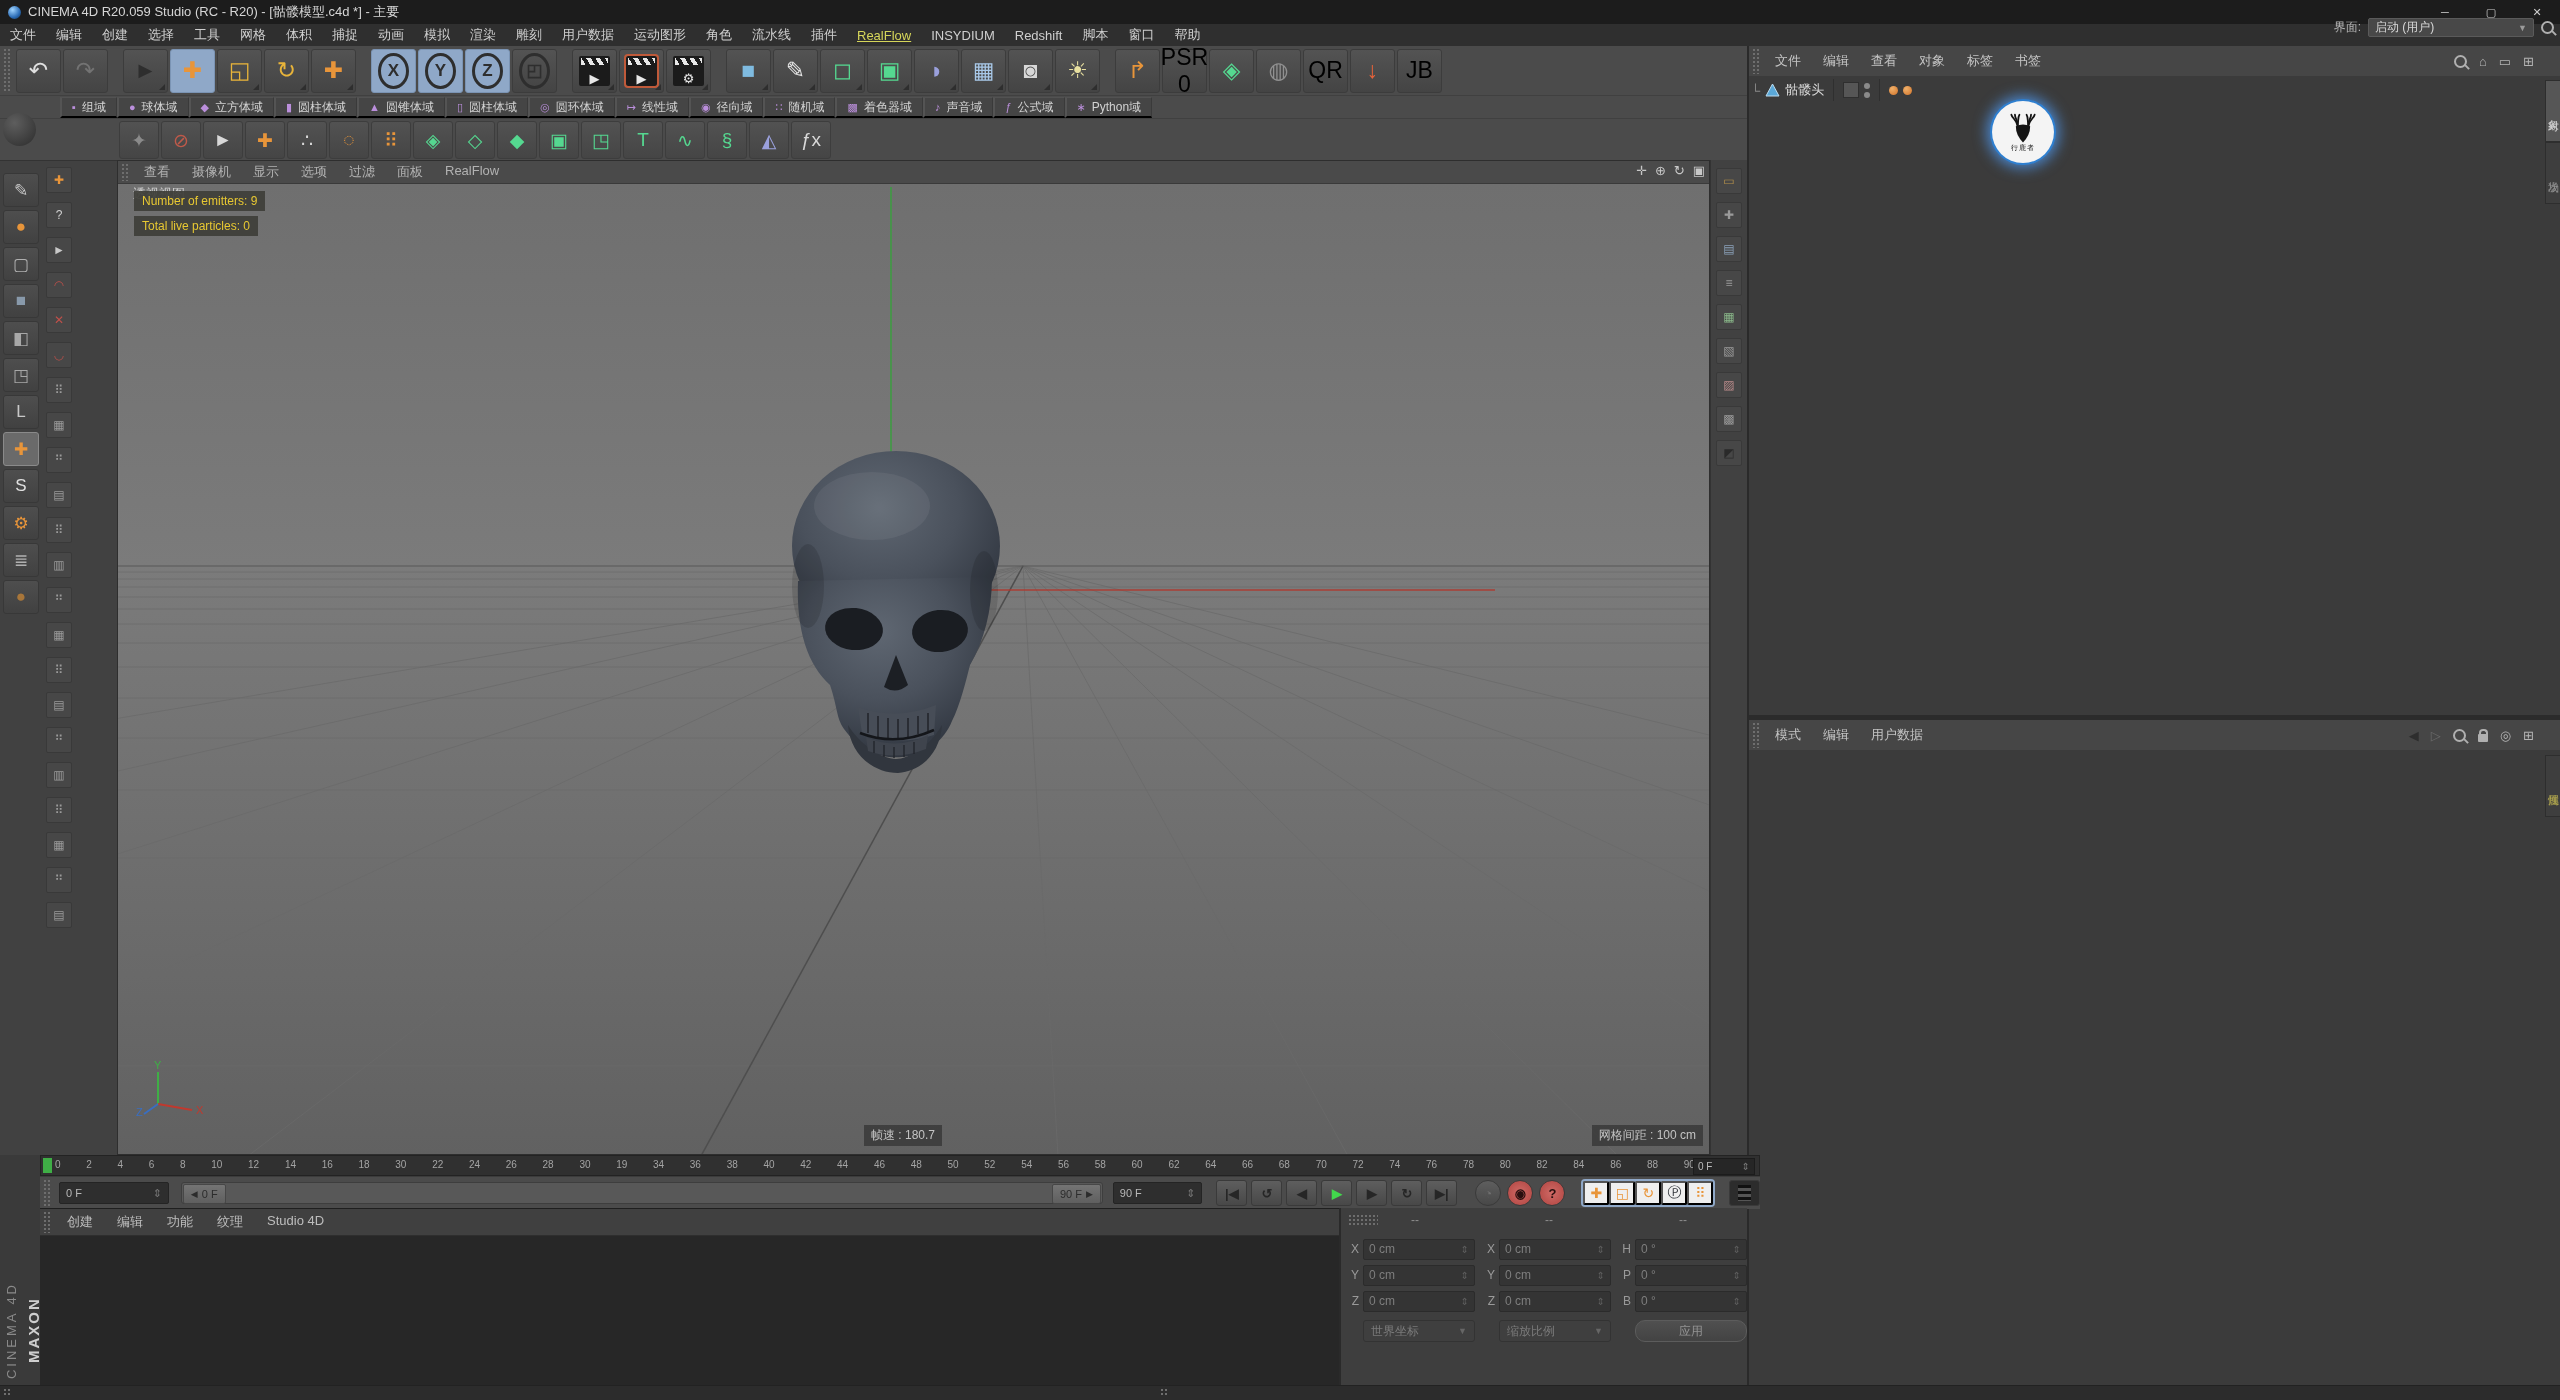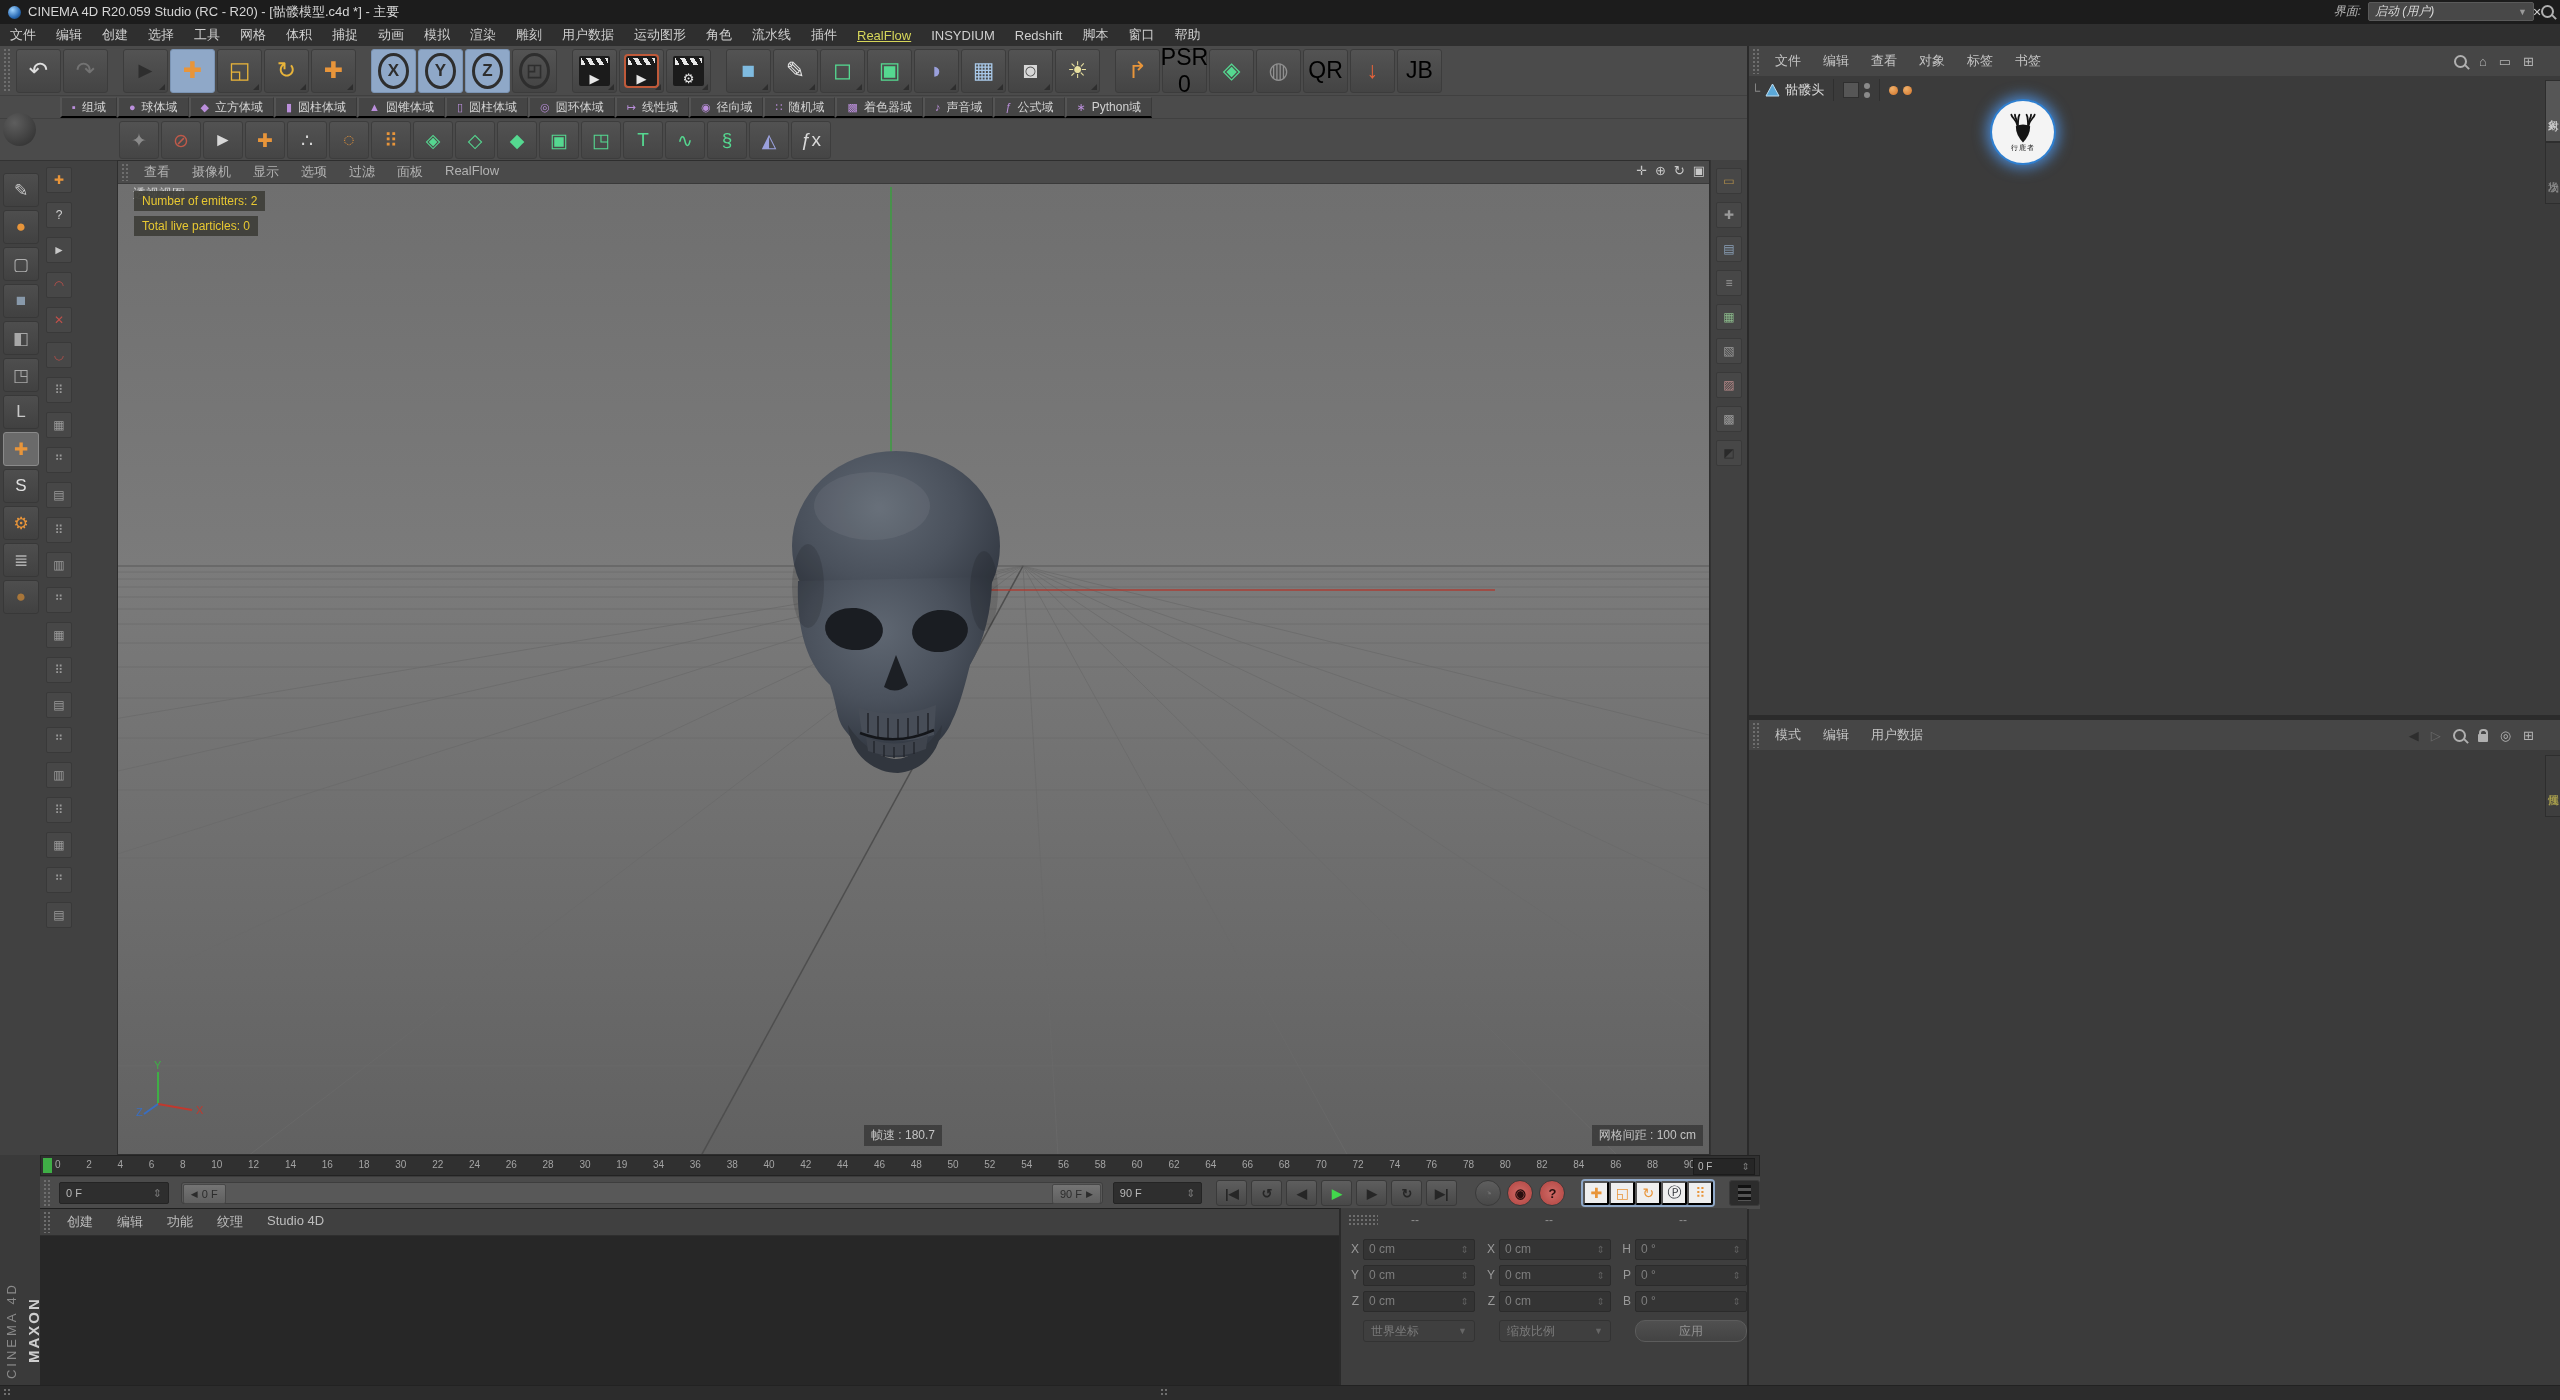--- a/index.html
+++ b/index.html
@@ -15,21 +15,21 @@
   .appicon{width:13px;height:13px;border-radius:50%;margin:0 7px 0 8px;
            background:radial-gradient(circle at 35% 30%,#9fd4ff,#2a6bb5 60%,#12304f);}
   .winbtns{margin-left:auto;display:flex;height:24px;}
   .winbtn{width:46px;display:flex;align-items:center;justify-content:center;font-size:11px;color:#cfcfcf;}
 
   
   .menubar{left:0;top:24px;width:2560px;height:22px;background:#2f2f2f;border-bottom:1px solid #222;
            display:flex;align-items:center;font-size:13px;}
   .menubar .item{padding:0 10px;color:#cfcfcf;white-space:nowrap;}
   .menubar .item.accent{color:#d6d65a;text-decoration:underline;}
-  .ifacebox{position:absolute;right:6px;top:2px;display:flex;align-items:center;gap:7px;font-size:12px;color:#b4b4b4;font-style:italic;}
+  .ifacebox{position:absolute;right:6px;top:18px;display:flex;align-items:center;gap:7px;font-size:12px;color:#b4b4b4;}
   .ifaceselect{width:152px;height:17px;background:#484848;border:1px solid #5a5a5a;border-radius:2px;
                display:flex;align-items:center;padding:0 6px;color:#d8d8d8;justify-content:space-between;}
 
   
   .toolbar1{left:0;top:46px;width:1757px;height:49px;background:#4b4b4b;display:flex;align-items:center;padding:0;}
   .tgroup{display:flex;margin-right:13px;}
   .bar-btn{position:relative;width:45px;height:44px;margin:0 1px;border-radius:3px;border:1px solid #3c3c3c;
            background:linear-gradient(#535353,#444);display:flex;align-items:center;justify-content:center;font-size:23px;}
   .bar-btn.sel{background:#8fa8c8;border-color:#7b94b4;}
   .bar-btn.sub::after{content:"";position:absolute;right:2px;bottom:2px;border-left:6px solid transparent;border-bottom:6px solid #2e2e2e;}
@@ -621,21 +621,21 @@
       <span class="vp-nav">
 
       <span>✛</span>
           <span>⊕</span>
           <span>↻</span>
           <span>▣</span>
         </span>
     </div>
 
     <div class="vp-label">透视视图</div>
-    <div class="vp-badge" style="top:30px;">Number of emitters: 2</div>
+    <div class="vp-badge" style="top:30px;">Number of emitters: 9</div>
     <div class="vp-badge" style="top:55px;">Total live particles: 0</div>
 
     <div class="vp-stat" style="left:746px;">帧速 : 180.7</div>
     <div class="vp-stat" style="right:6px;">网格间距 : 100 cm</div>
 
     <svg class="gizmo" width="70" height="56">
       <line x1="22" y1="44" x2="22" y2="12" stroke="#3fae46" stroke-width="2"></line>
       <line x1="22" y1="44" x2="56" y2="50" stroke="#c0392e" stroke-width="2"></line>
       <line x1="22" y1="44" x2="8" y2="54" stroke="#3a6ec0" stroke-width="2"></line>
       <text x="18" y="9" fill="#3fae46" font-size="11">Y</text>

